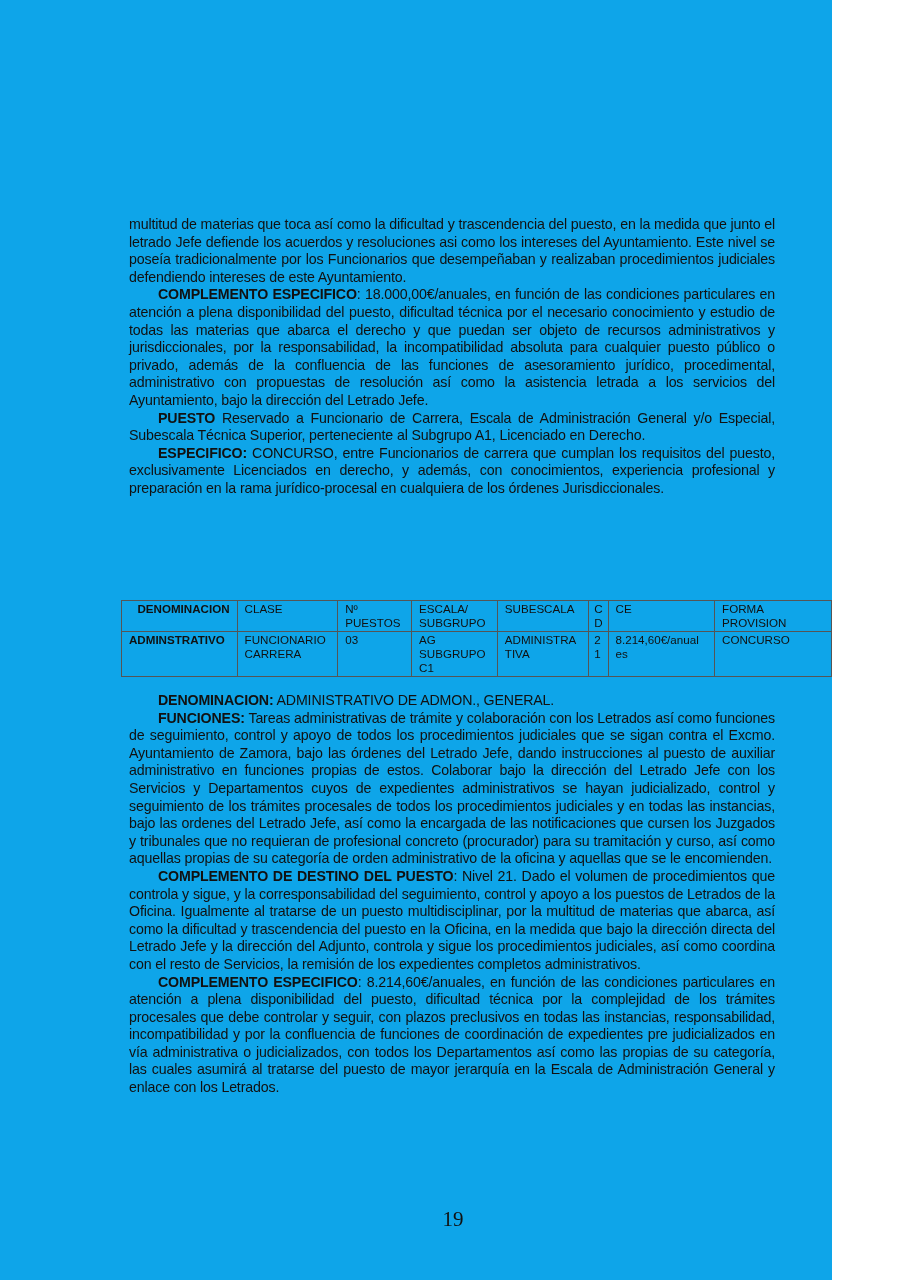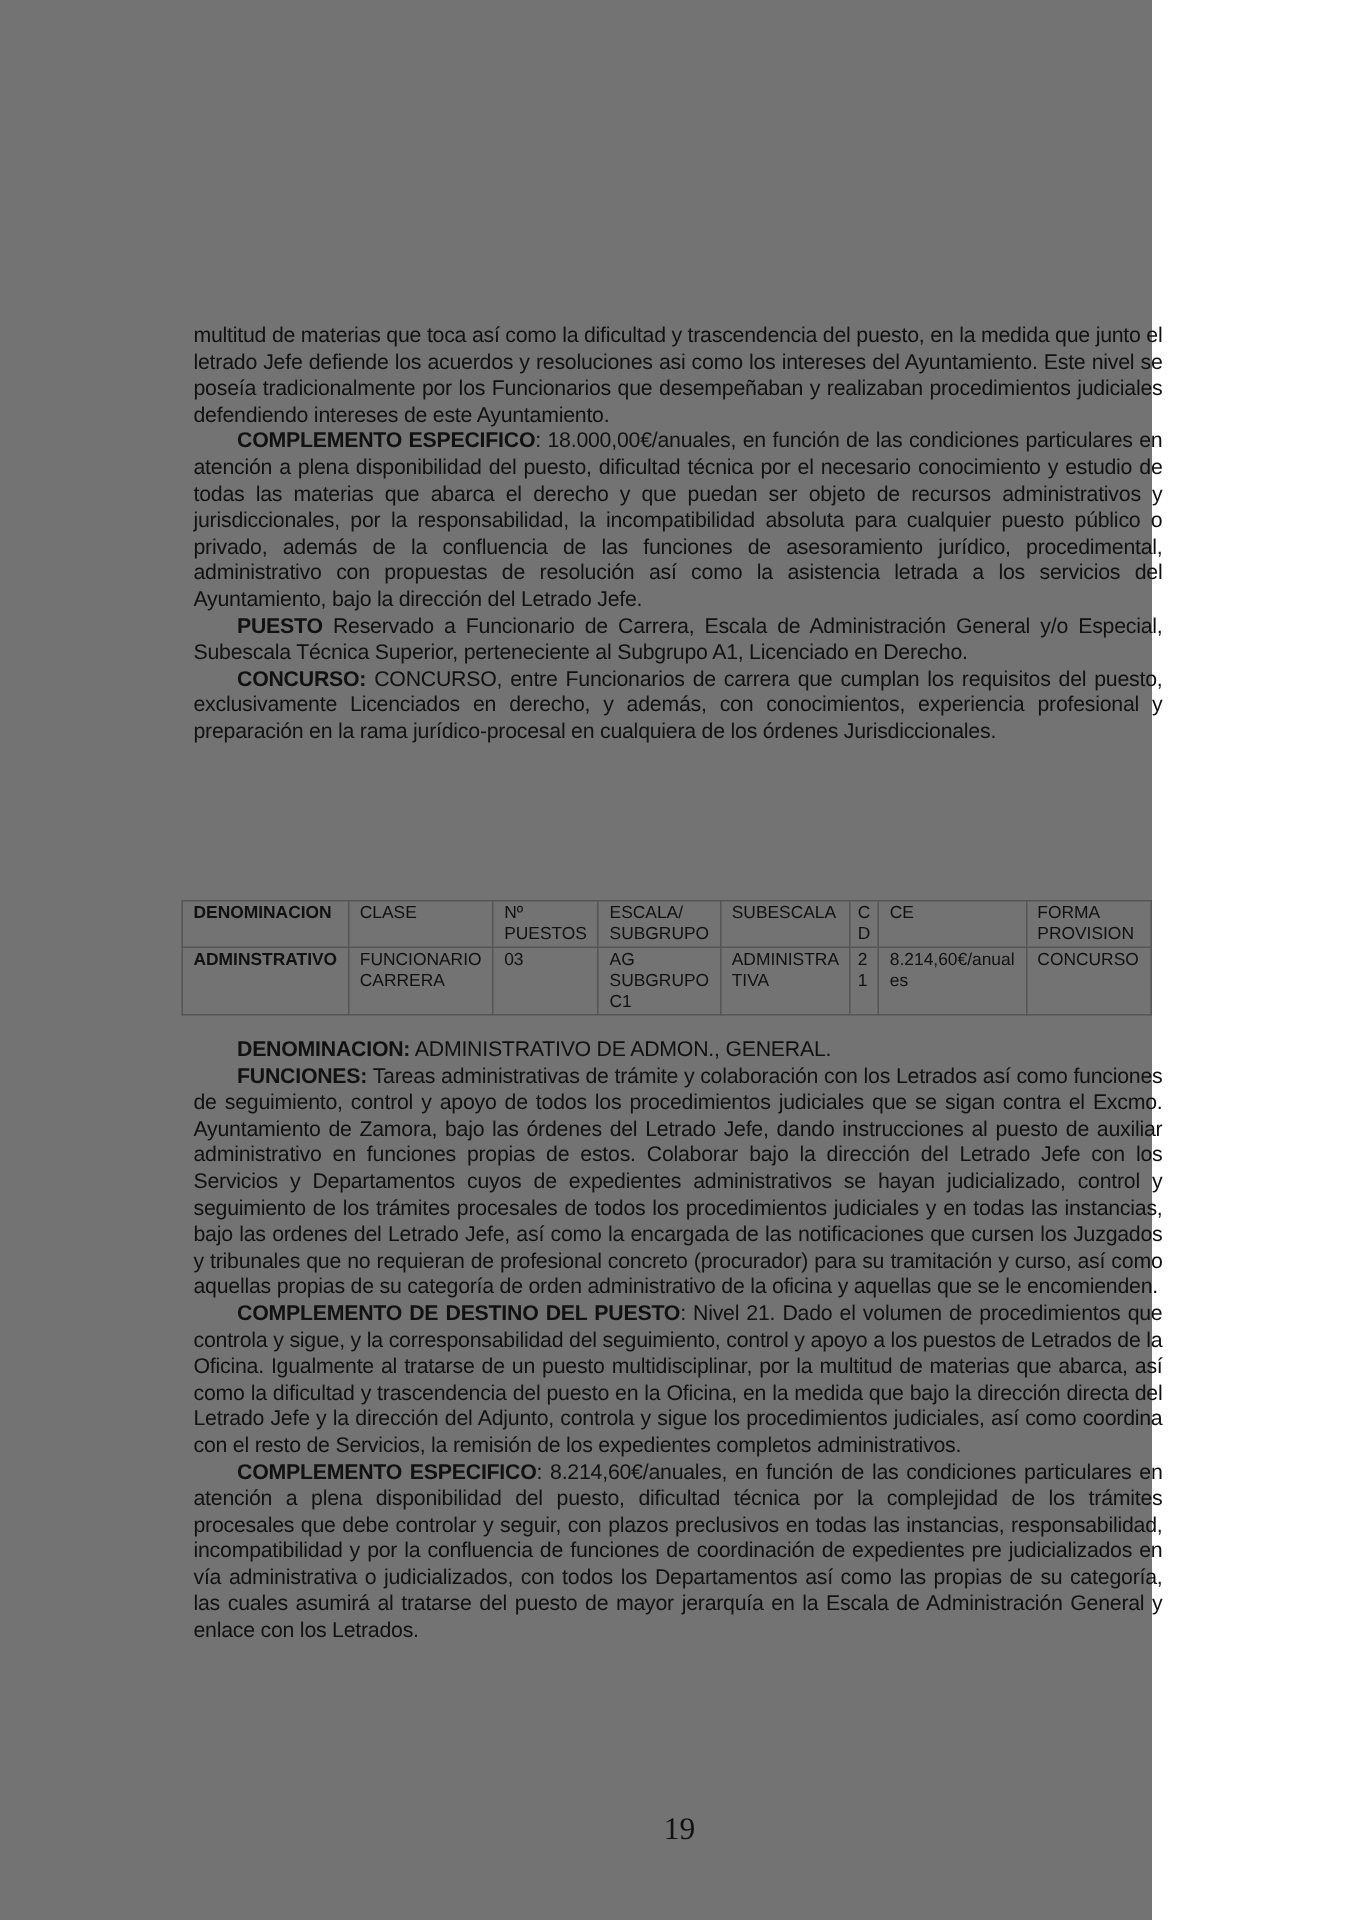--- a/index.html
+++ b/index.html
@@ -1,17 +1,17 @@
 <!DOCTYPE html>
 <html><head>
 <meta charset="utf-8">
 <style>
   html, body { margin: 0; padding: 0; background: #ffffff; }
   body { width: 906px; height: 1280px; position: relative; overflow: hidden; }
-  .page { position: absolute; left: 0; top: 0; width: 768px; height: 1280px; background: #737373; text-decoration: underline; }
+  .page { position: absolute; left: 0; top: 0; width: 832px; height: 1280px; background: #0ea5e9; text-decoration: underline; }
   .text { position: absolute; left: 129px; width: 646px; font-family: "Liberation Sans", sans-serif;
           font-size: 14.2px; line-height: 17.6px; color: #111; text-align: justify; letter-spacing: -0.15px; }
   .text p { margin: 0; }
   .indent { text-indent: 29px; }
   b { font-weight: bold; }
   .heading { position: absolute; left: 129px; width: 646px; font-family: "Liberation Sans", sans-serif;
              font-size: 14.4px; line-height: 18px; font-weight: bold; color: #111; text-align: justify; }
   .heading p { margin: 0; }
   table { position: absolute; left: 121px; top: 600px; border-collapse: collapse;
           font-family: "Liberation Sans", sans-serif; font-size: 11.6px; line-height: 14px; color: #111; }
@@ -24,28 +24,28 @@
 </style>
 </head>
 <body>
 
 <div class="page">
 
   <div class="text" style="top:216px;">
     <p>multitud de materias que toca así como la dificultad y trascendencia del puesto, en la medida que junto el letrado Jefe defiende los acuerdos y resoluciones asi como los intereses del Ayuntamiento. Este nivel se poseía tradicionalmente por los Funcionarios que desempeñaban y realizaban procedimientos judiciales defendiendo intereses de este Ayuntamiento.</p>
     <p class="indent"><b>COMPLEMENTO ESPECIFICO</b><span>: 18.000,00€/anuales, en función de las condiciones particulares en atención a plena disponibilidad del puesto, dificultad técnica por el necesario conocimiento y estudio de todas las materias que abarca el derecho y que puedan ser objeto de recursos administrativos y jurisdiccionales, por la responsabilidad, la incompatibilidad absoluta para cualquier puesto público o privado, además de la confluencia de las funciones de asesoramiento jurídico, procedimental, administrativo con propuestas de resolución así como la asistencia letrada a los servicios del Ayuntamiento, bajo la dirección del Letrado Jefe.</span></p>
     <p class="indent"><b>PUESTO</b><span> Reservado a Funcionario de Carrera, Escala de Administración General y/o Especial, Subescala Técnica Superior, perteneciente al Subgrupo A1, Licenciado en Derecho.</span></p>
-    <p class="indent"><b>CONCURSO:</b><span> CONCURSO, entre Funcionarios de carrera que cumplan los requisitos del puesto, exclusivamente Licenciados en derecho, y además, con conocimientos, experiencia profesional y preparación en la rama jurídico-procesal en cualquiera de los órdenes Jurisdiccionales.</span></p>
+    <p class="indent"><b>ESPECIFICO:</b><span> CONCURSO, entre Funcionarios de carrera que cumplan los requisitos del puesto, exclusivamente Licenciados en derecho, y además, con conocimientos, experiencia profesional y preparación en la rama jurídico-procesal en cualquiera de los órdenes Jurisdiccionales.</span></p>
   </div>
 
 
   <table>
     <tbody>
         <tr class="h">
-      <td class="b" style="width:102px;">DENOMINACION</td>
+      <td class="b" style="width:102px;text-align:right;">DENOMINACION</td>
       <td style="width:87px;">CLASE</td>
       <td style="width:60px;">Nº PUESTOS</td>
       <td style="width:72px;">ESCALA/ SUBGRUPO</td>
       <td style="width:78px;margin-left:44px;">SUBESCALA</td>
       <td style="width:8px; padding:1px 5px;text-align:center;">C D</td>
       <td style="width:94px;">CE</td>
       <td style="width:112px;">FORMA PROVISION</td>
     </tr>
     <tr class="d">
       <td class="b">ADMINSTRATIVO</td>

